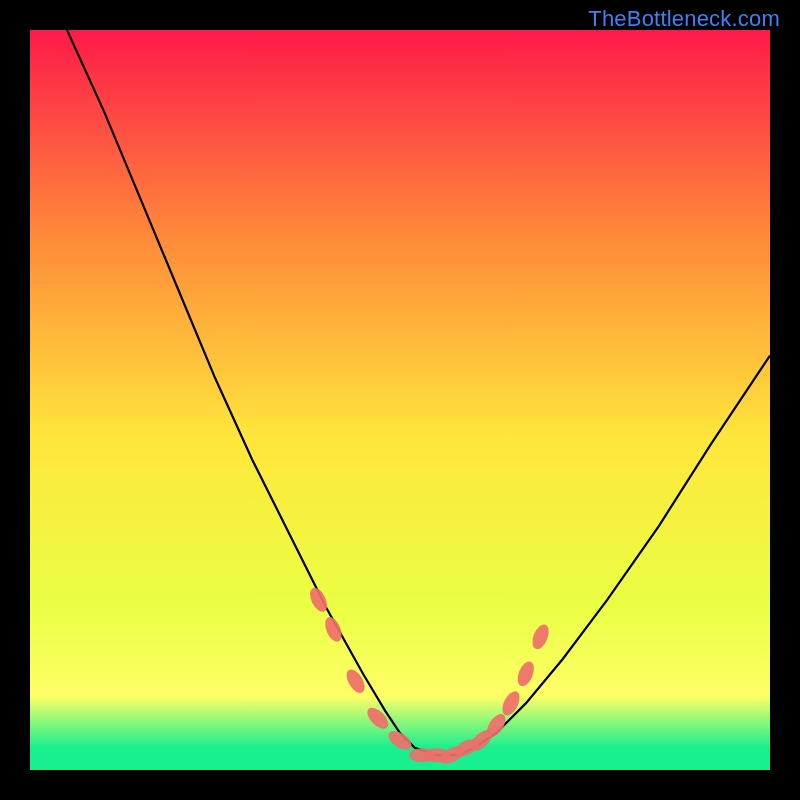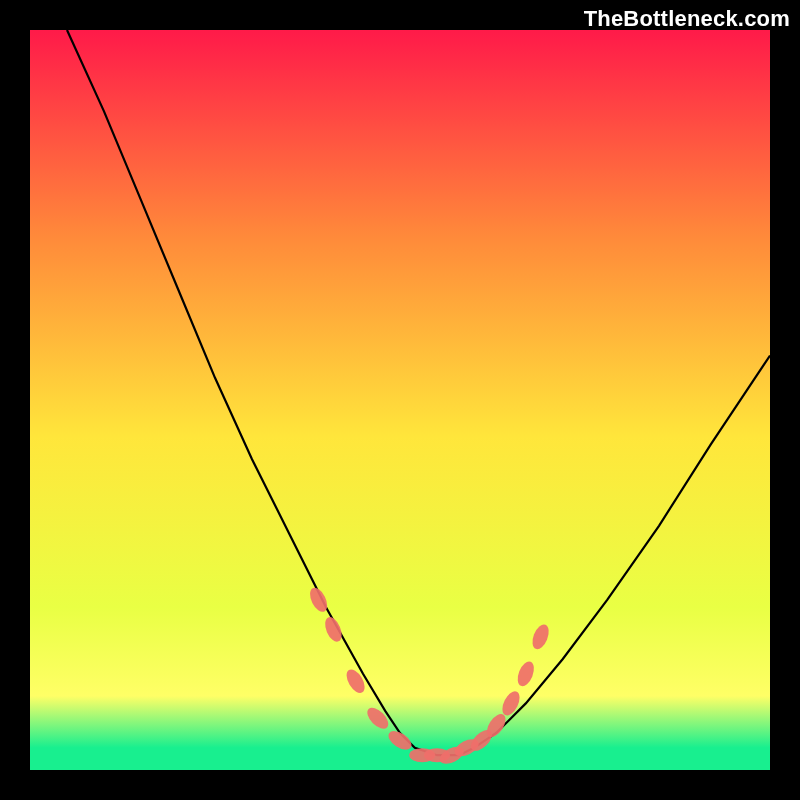--- a/index.html
+++ b/index.html
@@ -22,24 +22,24 @@
   .plot-area {
     position: absolute;
     left: 0;
     top: 0;
     width: 740px;
     height: 740px;
   }
   .watermark {
     position: absolute;
     top: 6px;
-    right: 10px;
+    right: 20px;
     font-size: 22px;
-    color: #ffffff;
-    font-weight: 700;
+    color: #3b82f6;
+    font-weight: 400;
     letter-spacing: 0.2px;
     user-select: none;
   }
   svg {
     display: block;
   }
 </style>
 </head>
 <body>
 

